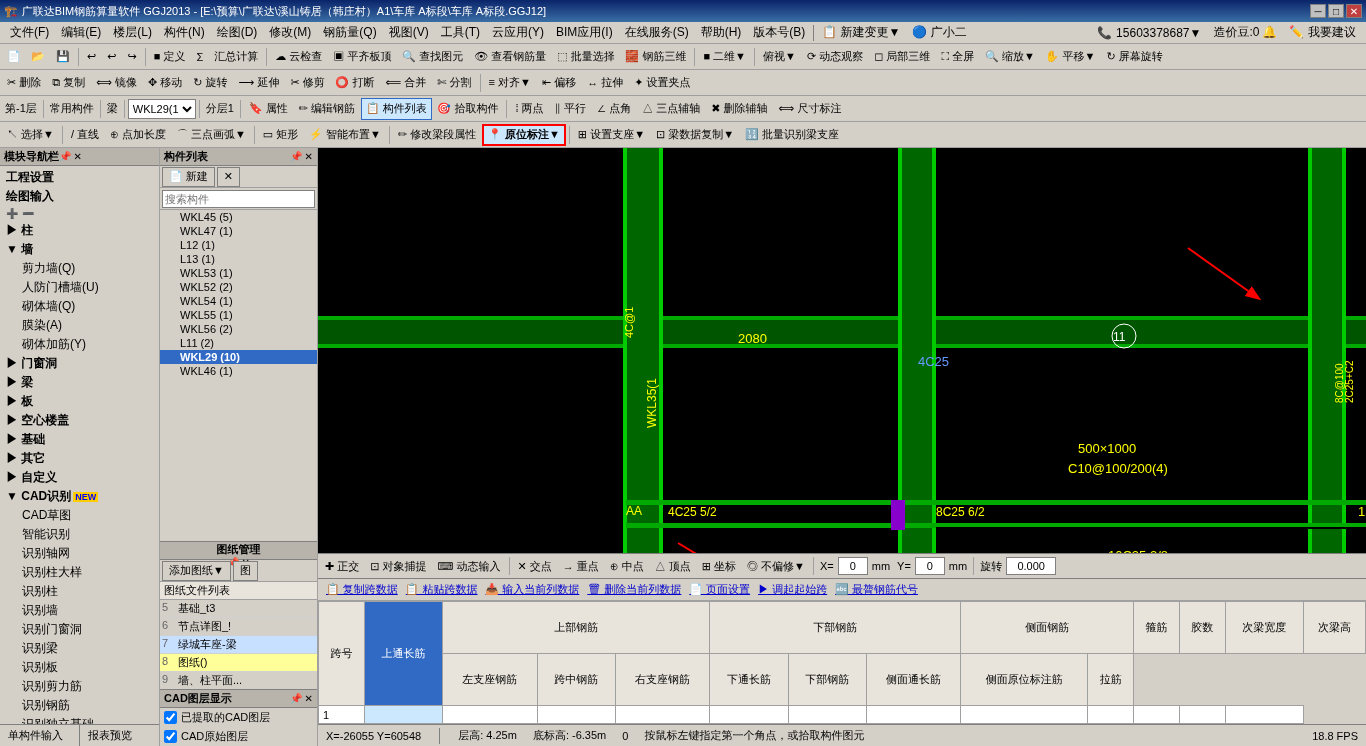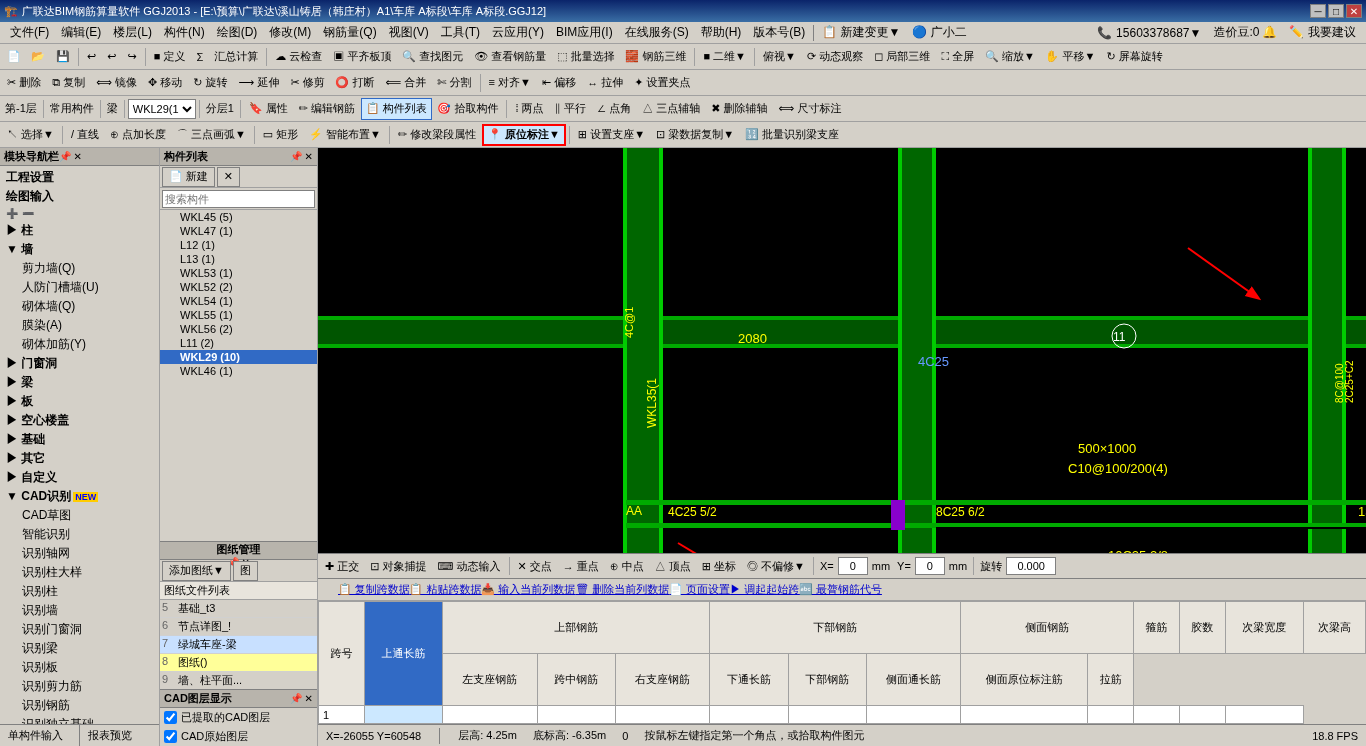--- a/index.html
+++ b/index.html
@@ -28,21 +28,21 @@
     .nav-sub { padding-left: 20px; }
     .comp-search { width: 100%; height: 20px; border: 1px solid #808080; font-size: 11px; padding: 0 2px; }
     .comp-item { padding: 1px 4px 1px 20px; font-size: 11px; cursor: pointer; white-space: nowrap; overflow: hidden; text-overflow: ellipsis; }
     .comp-item.bold { font-weight: bold; background: #316ac5; color: white; }
 
     
     #statusbar { height: 22px; background: #d4d0c8; border-top: 1px solid #808080; display: flex; align-items: center; padding: 0 8px; font-size: 11px; gap: 16px; }
 
     
     #toolbar2 { height: 26px; }
-    .table-toolbar { height: 22px; display: flex; align-items: center; padding: 0 20px; gap: 0; border-bottom: 1px solid #a0a0a0; font-size: 11px; }
+    .table-toolbar { height: 22px; display: flex; align-items: center; padding: 0 8px; gap: 8px; border-bottom: 1px solid #a0a0a0; font-size: 11px; }
     .table-link { color: #0000cc; cursor: pointer; text-decoration: underline; font-size: 11px; }
     table.data-table { width: 100%; border-collapse: collapse; font-size: 11px; }
     table.data-table th { background: #e8e4dc; border: 1px solid #a0a0a0; padding: 18px 4px; text-align: center; font-weight: normal; height: 20px; white-space: nowrap; }
     table.data-table td { background: white; border: 1px solid #a0a0a0; padding: 1px 4px; height: 18px; }
     table.data-table td.selected-col { background: #cce8ff; }
 
     
     .sep { display: inline-block; width: 1px; height: 16px; background: #808080; margin: 0 2px; vertical-align: middle; }
 
     

